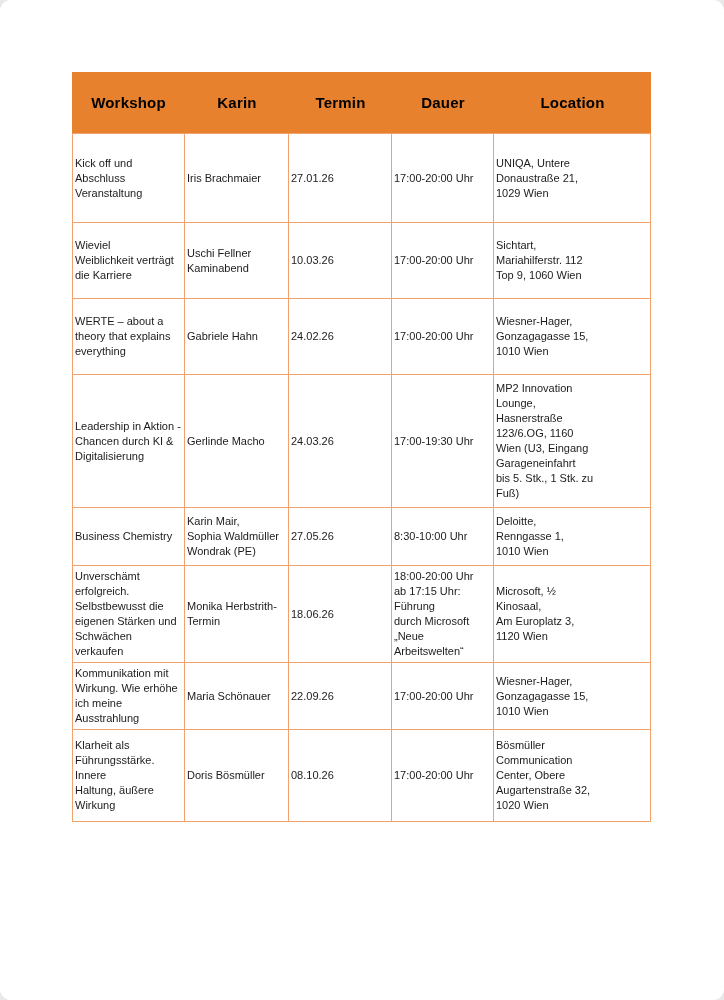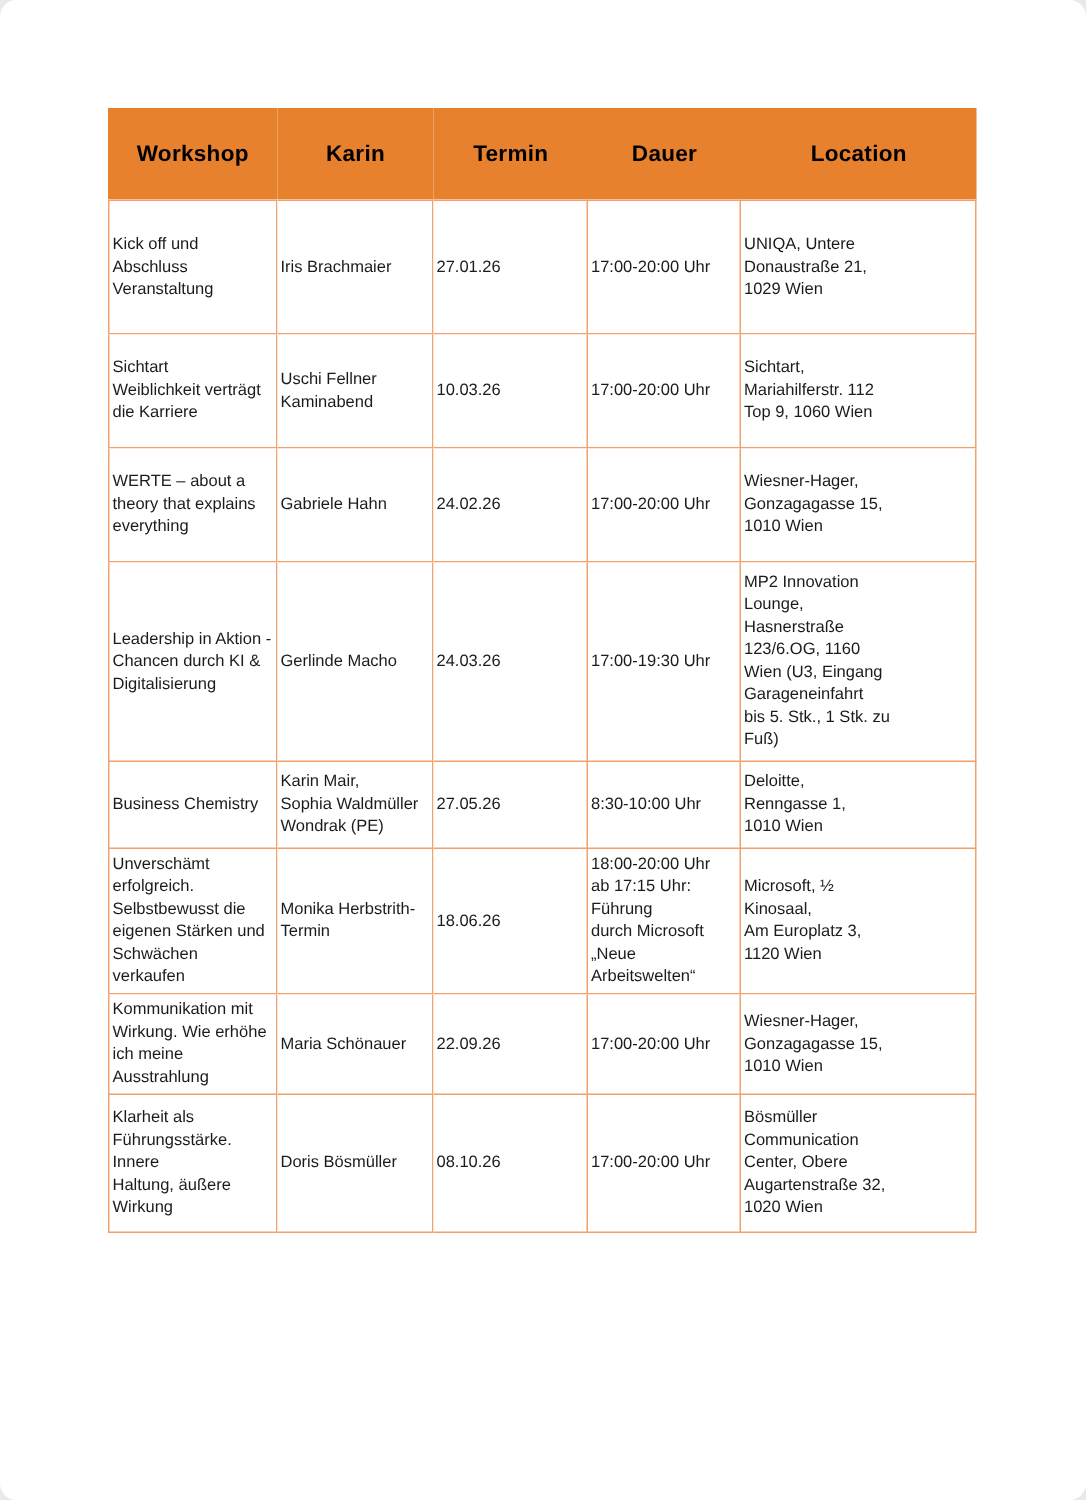--- a/index.html
+++ b/index.html
@@ -91,21 +91,21 @@
         <td>Kick off und Abschluss
 Veranstaltung</td>
         <td>Iris Brachmaier</td>
         <td>27.01.26</td>
         <td>17:00-20:00 Uhr</td>
         <td>UNIQA, Untere
 Donaustraße 21,
 1029 Wien</td>
       </tr>
       <tr style="height:76px">
-        <td>Sichtart
+        <td>Wieviel
 Weiblichkeit verträgt
 die Karriere</td>
         <td>Uschi Fellner
 Kaminabend</td>
         <td>10.03.26</td>
         <td>17:00-20:00 Uhr</td>
         <td>Sichtart,
 Mariahilferstr. 112
 Top 9, 1060 Wien</td>
       </tr>

